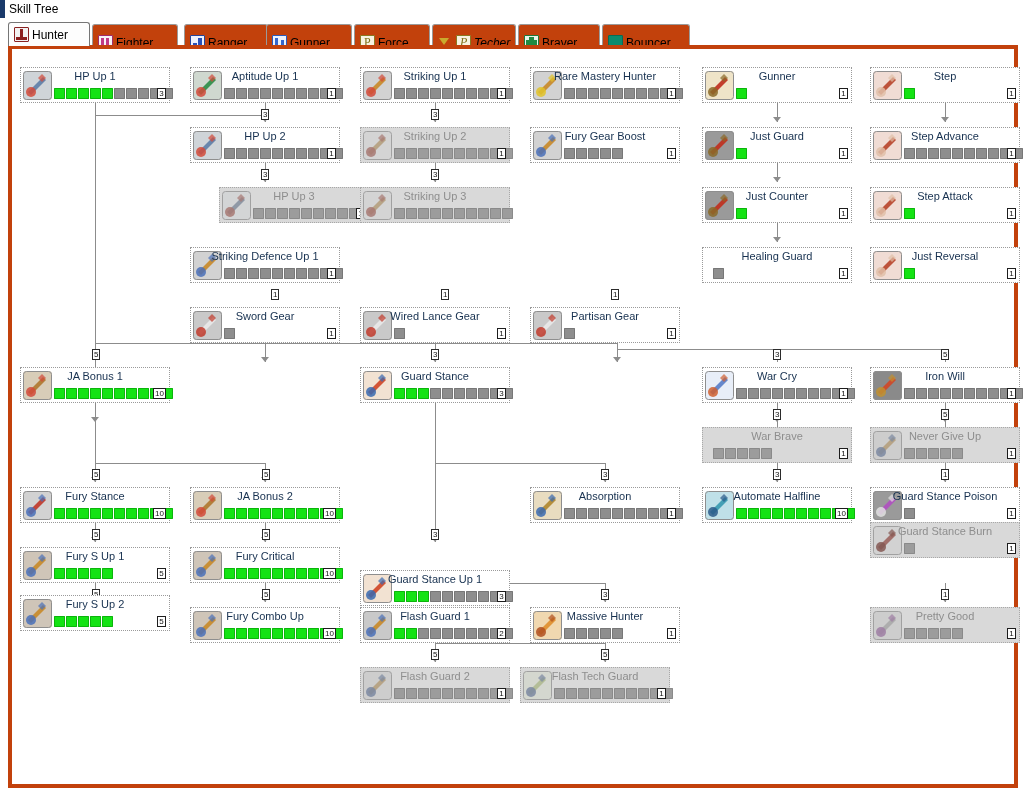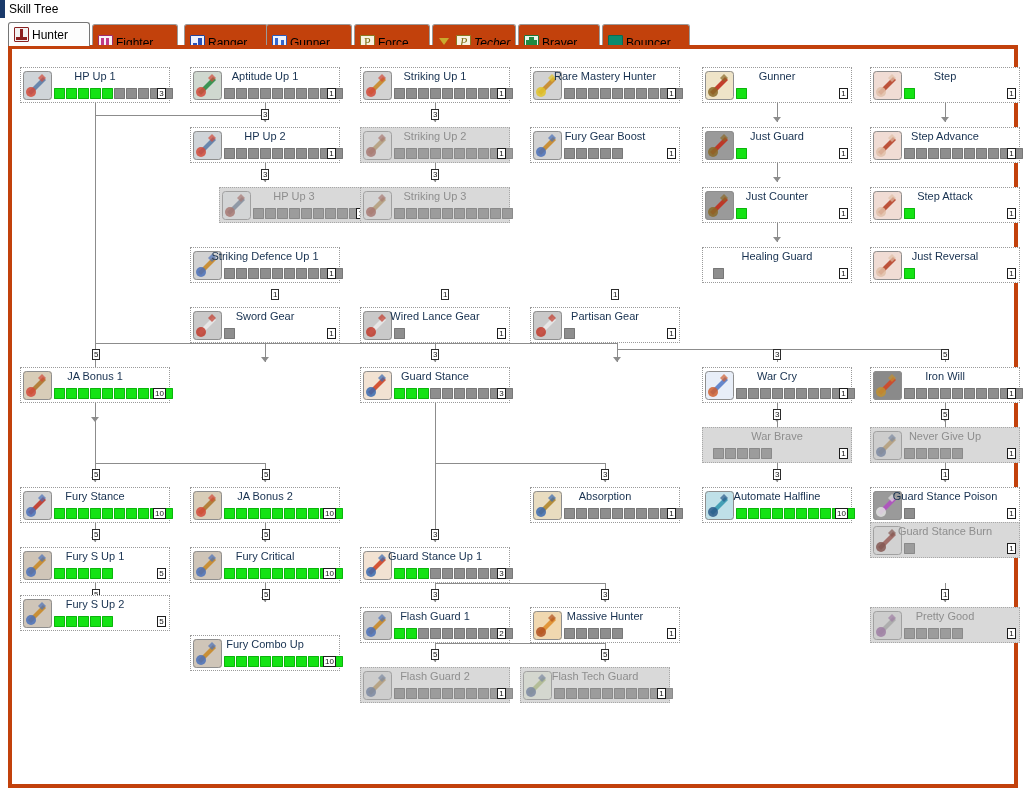--- a/index.html
+++ b/index.html
@@ -828,21 +828,21 @@
             <span class="seg on"></span>
             <span class="seg on"></span>
             <span class="seg on"></span>
             <span class="seg on"></span>
             <span class="seg on"></span>
             <span class="seg on"></span>
             <span class="seg on"></span>
           </div>
           <div class="lvbadge">10</div>
         </div>
-        <div class="node" style="left: 348px; top: 498px;">
+        <div class="node" style="left: 348px; top: 521px;">
           <div class="node-icon"><svg width="29" height="29" viewBox="0 0 29 29" style="filter:none">
               <rect x="0" y="0" width="29" height="29" rx="3" fill="#f2e2d2"></rect>
               <rect x="0.5" y="0.5" width="28" height="28" rx="3" fill="none" stroke="#8e8e8e"></rect>
               <path d="M5 21 L20 6 L23 9 L8 24 Z" fill="#d04828" opacity="0.92"></path>
               <circle cx="8" cy="21" r="5" fill="#3a6ab0" opacity="0.85"></circle>
               <path d="M19 3 l4 4 -4 4 -4 -4 Z" fill="#3a6ab0" opacity="0.7"></path>
             </svg></div>
           <div class="node-title">Guard Stance Up 1</div>
           <div class="bar">
             <span class="seg on"></span>
@@ -883,21 +883,21 @@
           <div class="node-title">Fury S Up 2</div>
           <div class="bar">
             <span class="seg on"></span>
             <span class="seg on"></span>
             <span class="seg on"></span>
             <span class="seg on"></span>
             <span class="seg on"></span>
           </div>
           <div class="lvbadge">5</div>
         </div>
-        <div class="node" style="left: 178px; top: 558px; margin-top: 28px;">
+        <div class="node" style="left: 178px; top: 558px;">
           <div class="node-icon"><svg width="29" height="29" viewBox="0 0 29 29" style="filter:none">
               <rect x="0" y="0" width="29" height="29" rx="3" fill="#cfc5b8"></rect>
               <rect x="0.5" y="0.5" width="28" height="28" rx="3" fill="none" stroke="#8e8e8e"></rect>
               <path d="M5 21 L20 6 L23 9 L8 24 Z" fill="#c88a2a" opacity="0.92"></path>
               <circle cx="8" cy="21" r="5" fill="#4a70b8" opacity="0.85"></circle>
               <path d="M19 3 l4 4 -4 4 -4 -4 Z" fill="#4a70b8" opacity="0.7"></path>
             </svg></div>
           <div class="node-title">Fury Combo Up</div>
           <div class="bar">
             <span class="seg on"></span>

